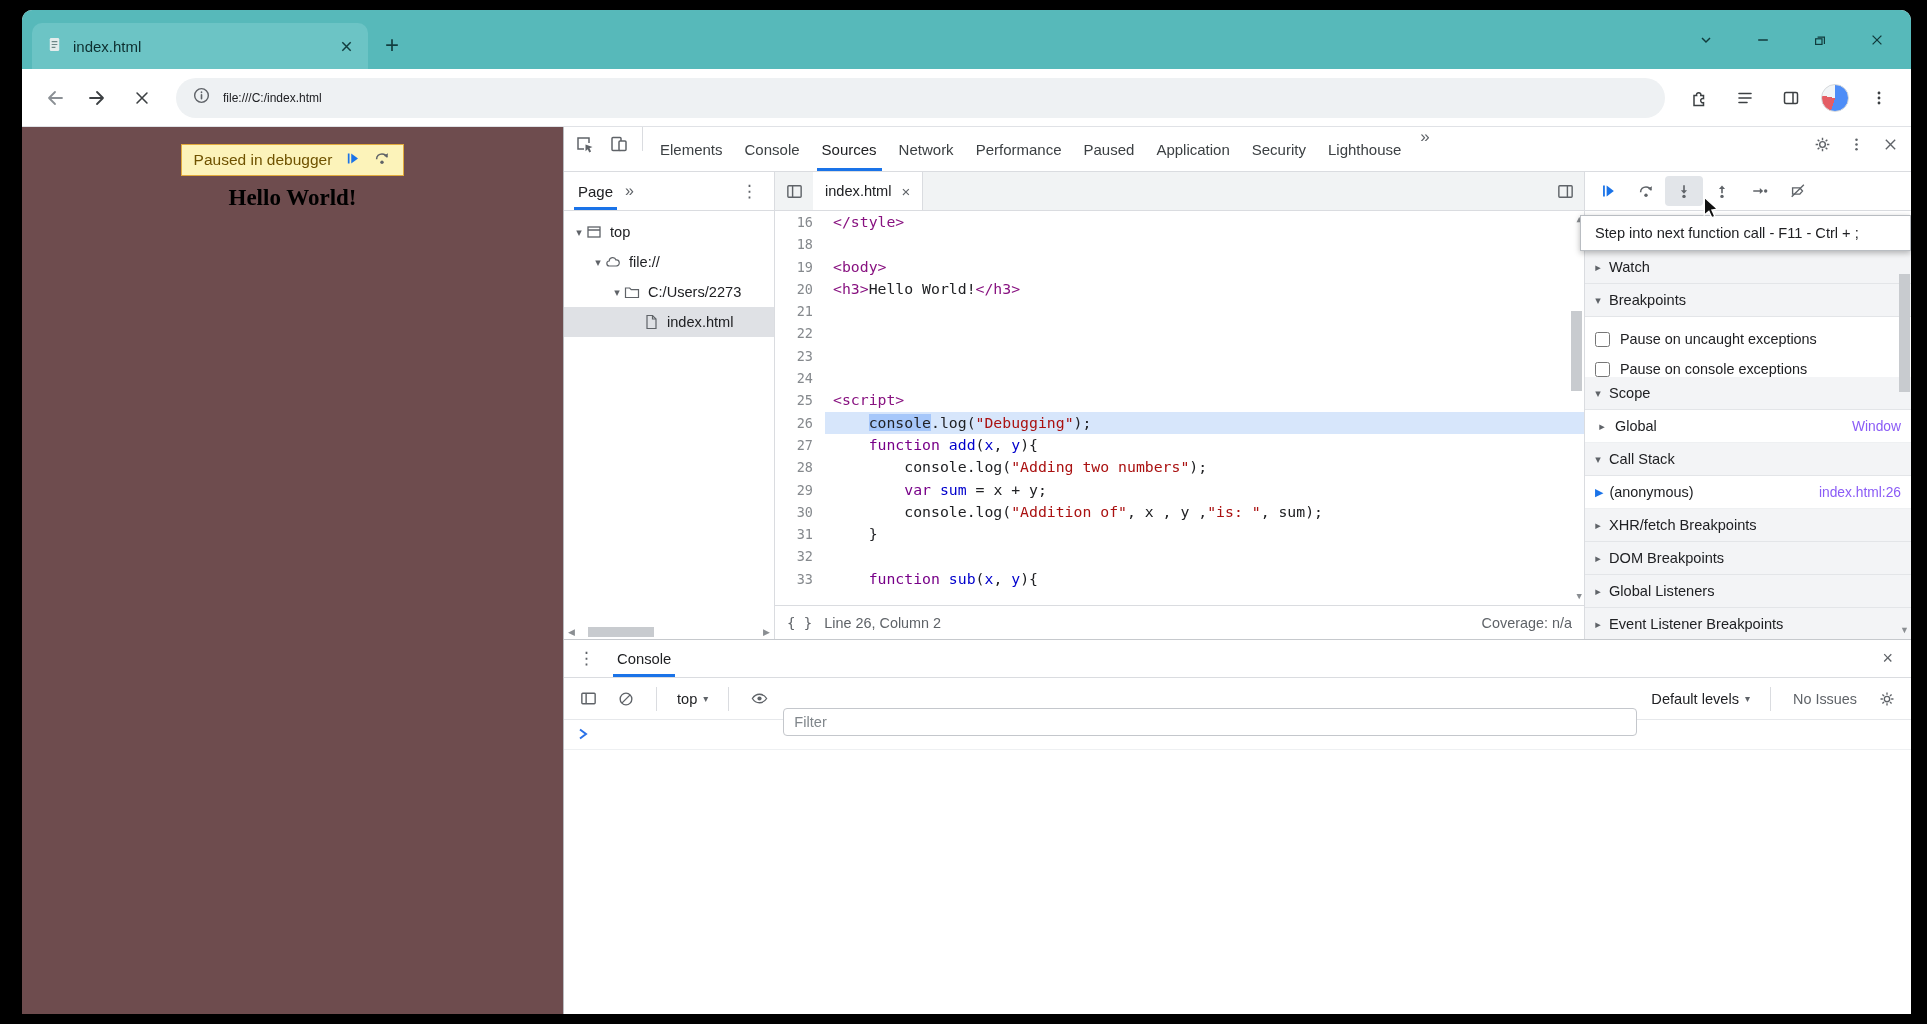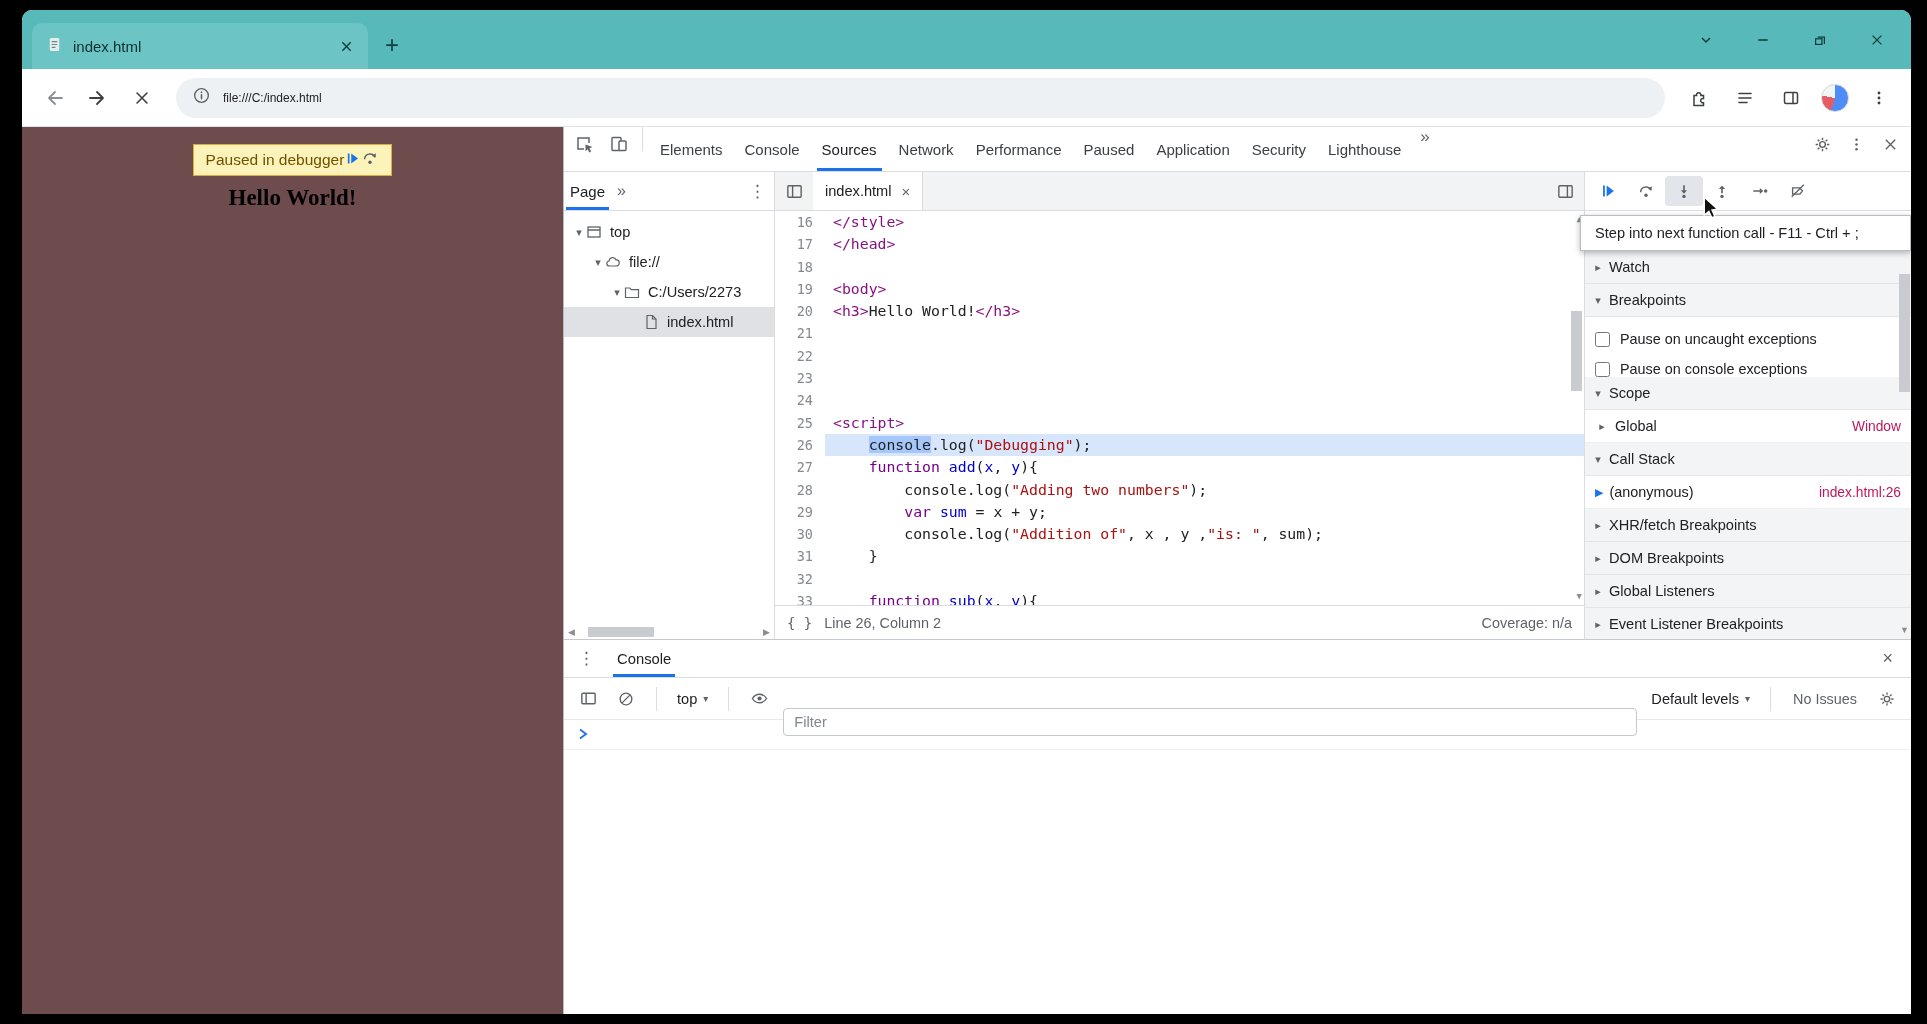--- a/index.html
+++ b/index.html
@@ -26,42 +26,42 @@
   .nav-btn.dim { color: #8b9095; }
   .omnibox { flex: 1; height: 40px; background: #eef1f3; border-radius: 20px; display: flex; align-items: center; gap: 12px; padding: 0 16px; margin: 0 10px; color: #5f6368; }
   .url-text { font-size: 12px; color: #202124; }
   .tb-icons { display: flex; align-items: center; gap: 6px; }
   .avatar { width: 28px; height: 28px; border-radius: 50%; margin: 0 4px;
     background: conic-gradient(#4e8df7 0 55%, #e45d64 55% 78%, #f2f5f7 78% 100%); border: 1px solid #d5d8db; }
 
   
   .content { display: flex; height: 887px; }
   .page-pane { width: 541px; background: var(--page-bg, #6e4c4e); flex: none; }
-  .paused-banner { margin: 17px auto 0; width: max-content; display: flex; align-items: center; 
+  .paused-banner { margin: 17px auto 0; width: max-content; display: flex; align-items: center; gap: 12px;
     background: var(--banner-bg, #fcf3ba); border: 1px solid var(--banner-border, #e1aa3c); padding: 4px 12px; }
   .paused-banner span { font-size: 15.5px; color: var(--banner-text, #6f5200); }
   .page-heading { margin-top: 9px; text-align: center; font-family: "Liberation Serif", serif; font-weight: bold; font-size: 23px; color: #000; }
 
   
   .devtools { flex: 1; min-width: 0; display: flex; flex-direction: column; background: #fff; border-left: 1px solid #b9bcc0; }
   .dt-tabbar { height: 45px; display: flex; align-items: flex-start; border-bottom: 1px solid #dadce0; padding: 0 4px; flex: none; }
   .dt-iconbtn { width: 34px; height: 34px; display: flex; align-items: center; justify-content: center; color: #5f6368; border-radius: 4px; }
   .vdiv { width: 1px; height: 24px; background: #dadce0; margin: 0 6px; }
   .dt-tabs { display: flex; height: 100%; }
   .dt-tab { padding: 0 11px; display: flex; align-items: center; font-size: 15px; color: #3c4043; position: relative; }
   .dt-tab.active { color: #202124; }
   .dt-tab.active::after { content: ""; position: absolute; left: 6px; right: 6px; bottom: 0; height: 3px; background: var(--accent, #1a73e8); }
   .more-tabs { padding: 0 8px; color: #5f6368; font-size: 17px; }
   .dt-right { margin-left: auto; display: flex; align-items: center; }
 
   .sources { display: flex; height: 467px; position: relative; flex: none; }
 
   
   .navigator { width: 211px; flex: none; border-right: 1px solid #dadce0; display: flex; flex-direction: column; overflow: hidden; }
-  .nav-header { height: 39px; flex: none; display: flex; align-items: center; border-bottom: 1px solid #dadce0; padding: 0 0; }
+  .nav-header { height: 39px; flex: none; display: flex; align-items: center; border-bottom: 1px solid #dadce0; padding: 0 8px; }
   .nav-tab { font-size: 15px; color: #202124; height: 100%; display: flex; align-items: center; padding: 0 6px; position: relative; }
   .nav-tab::after { content: ""; position: absolute; left: 2px; right: 2px; bottom: 0; height: 3px; background: var(--accent, #1a73e8); }
   .nav-more { color: #5f6368; font-size: 16px; padding: 0 6px; }
   .nav-kebab { margin-left: auto; color: #5f6368; font-size: 17px; padding: 0 8px; }
   .nav-tree { flex: 1; padding-top: 6px; overflow: hidden; }
   .tree-row { height: 30px; display: flex; align-items: center; font-size: 14.6px; color: #202124; white-space: nowrap; }
   .tree-row.selected { background: #dfe1e5; }
   .tri { width: 14px; flex: none; color: #5f6368; font-size: 11px; text-align: center; }
   .ticon { width: 20px; flex: none; display: flex; align-items: center; }
   .tlabel { margin-left: 4px; overflow: hidden; }
@@ -91,21 +91,21 @@
   .sidebar { width: 327px; flex: none; border-left: 1px solid #dadce0; position: relative; display: flex; flex-direction: column; overflow: hidden; }
   .dbg-toolbar { height: 39px; flex: none; border-bottom: 1px solid #dadce0; display: flex; align-items: center; padding: 0 4px; }
   .dbg-btn { width: 38px; height: 30px; display: flex; align-items: center; justify-content: center; color: #5f6368; border-radius: 4px; }
   .dbg-btn.primary { color: var(--accent, #1a73e8); }
   .dbg-btn.hovered { background: #e2e5e9; }
   .dbg-spacer { height: 40px; flex: none; }
   .side-header { height: 33px; display: flex; align-items: center; padding: 0 6px; gap: 4px; background: #f3f4f6; border-bottom: 1px solid #e3e5e8; font-size: 14.6px; color: #202124; }
   .side-item { height: 33px; display: flex; align-items: center; padding: 0 10px; gap: 6px; border-bottom: 1px solid #eef0f2; font-size: 14.4px; color: #202124; }
   .side-item.cb { height: 30px; border-bottom: none; align-items: flex-end; }
   .side-item input[type=checkbox] { width: 15px; height: 15px; margin-right: 4px; }
-  .side-right { margin-left: auto; color: #be185d; font-size: 13.8px; }
+  .side-right { margin-left: auto; color: #8b5cf6; font-size: 13.8px; }
   .stack-arrow { color: var(--accent, #1a73e8); font-size: 11px; }
   .side-vscroll { position: absolute; right: 0; top: 40px; bottom: 0; width: 13px; z-index: 5; }
 
   
   .tooltip { position: absolute; top: 43px; left: 1016px; right: 0; height: 36px; display: flex; align-items: center;
     padding: 0 14px; background: #fff; border: 1px solid #b9bdc2; box-shadow: 0 2px 6px rgba(0,0,0,.28);
     font-size: 14.6px; color: #202124; white-space: nowrap; overflow: hidden; z-index: 30; }
   .cursor { position: absolute; left: 1138px; top: 24px; z-index: 40; }
 
   
@@ -371,24 +371,20 @@
                 </svg>
             </div>
           </div>
           <div class="ed-body">
             <div id="code-lines">
                 <div class="code-row">
                   <span class="gutter">16</span>
                   <span class="ctext"><span class="tok-tag">&lt;/style&gt;</span></span>
                 </div>
                 <div class="code-row">
-                  <span class="gutter">17</span>
-                  <span class="ctext"><span class="tok-tag">&lt;/head&gt;</span></span>
-                </div>
-                <div class="code-row">
                   <span class="gutter">18</span>
                   <span class="ctext"></span>
                 </div>
                 <div class="code-row">
                   <span class="gutter">19</span>
                   <span class="ctext"><span class="tok-tag">&lt;body&gt;</span></span>
                 </div>
                 <div class="code-row">
                   <span class="gutter">20</span>
                   <span class="ctext"><span class="tok-tag">&lt;h3&gt;</span><span class="tok-pl">Hello World!</span><span class="tok-tag">&lt;/h3&gt;</span></span>

